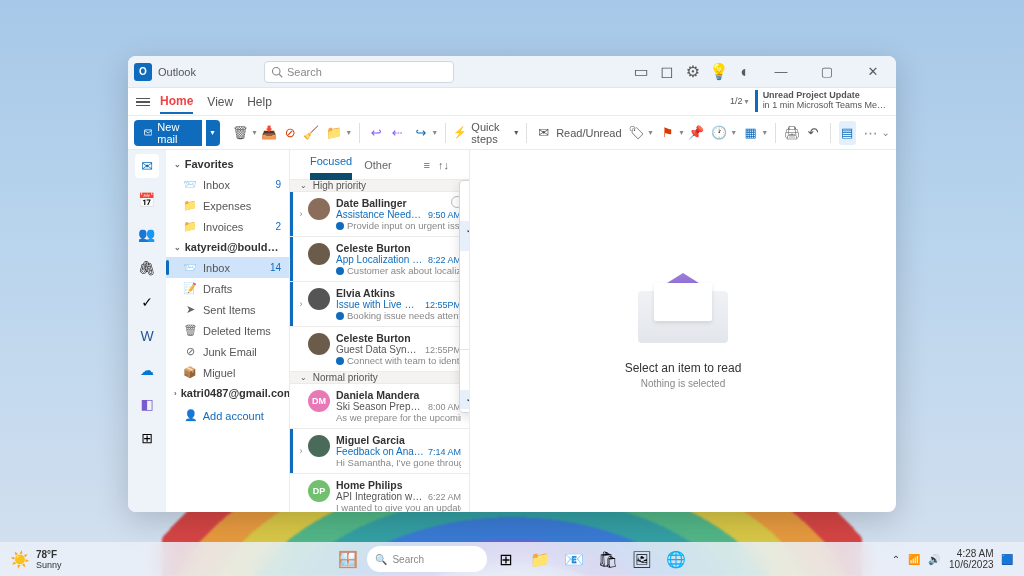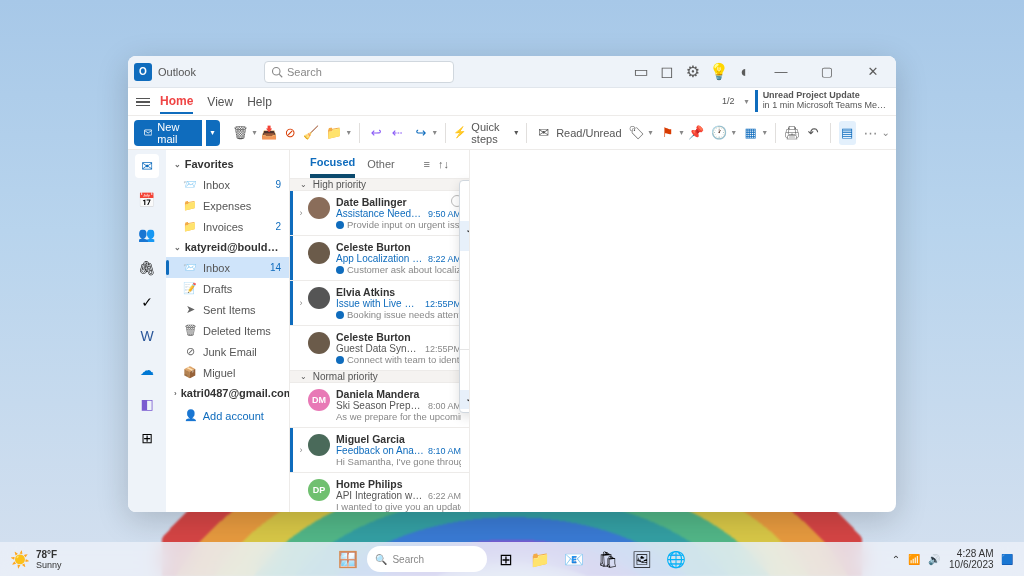--- a/index.html
+++ b/index.html
@@ -15,21 +15,21 @@
 .titlespace{flex:1;}
 .titlebtns{display:flex;gap:12px;align-items:center;}
 .tbtn{width:14px;height:14px;color:#5b5b5b;display:flex;align-items:center;justify-content:center;cursor:pointer;}
 .wbtn{width:34px;height:32px;display:flex;align-items:center;justify-content:center;cursor:pointer;color:#5b5b5b;font-size:13px;}
 .ribbonrow{height:28px;display:flex;align-items:center;padding:0 8px;border-bottom:1px solid #edebe9;position:relative;}
 .hamb{width:14px;height:12px;margin-right:10px;cursor:pointer;}
 .hamb div{height:1.5px;background:#555;margin:2px 0;}
 .rtab{font-size:12px;color:#555;margin-right:14px;cursor:pointer;padding:4px 0;}
 .rtab.active{color:#ef4444;font-weight:600;border-bottom:2px solid #0f6cbd;}
 .minievent{position:absolute;right:10px;top:2px;display:flex;align-items:center;font-size:9px;color:#555;}
-.minievent .pg{margin-right:10px;text-align:center;}
+.minievent .pg{margin-right:2px;text-align:center;}
 .minievent .bar{width:3px;height:22px;background:#0f6cbd;margin-right:5px;}
 .minievent .txt{line-height:1.1;}
 .minievent .txt div:first-child{font-weight:600;}
 .toolbar{height:34px;display:flex;align-items:center;padding:0 6px;border-bottom:1px solid #edebe9;gap:4px;}
 .newmail{height:26px;background:#0f6cbd;color:#fff;border-radius:4px 0 0 4px;display:flex;align-items:center;padding:0 10px;font-size:11px;cursor:pointer;gap:5px;}
 .newmaildrop{width:18px;height:26px;background:#0f6cbd;border-radius:0 4px 4px 0;display:flex;align-items:center;justify-content:center;color:#fff;cursor:pointer;margin-right:6px;}
 .sep{width:1px;height:20px;background:#e1dfdd;margin:0 4px;}
 .ticon{width:22px;height:24px;display:flex;align-items:center;justify-content:center;cursor:pointer;color:#555;border-radius:3px;font-size:13px;}
 .ticon.red{color:#d83b01;}
 .ticon.blue{color:#0f6cbd;}
@@ -48,21 +48,21 @@
 .navh .chev{font-size:8px;margin-right:4px;color:#666;}
 .navitem{display:flex;align-items:center;padding:4px 8px 4px 18px;color:#555;cursor:pointer;position:relative;}
 .navitem.sel{background:#cfe4fa;}
 .navitem.sel::before{content:'';position:absolute;left:0;top:3px;bottom:3px;width:3px;background:#0f6cbd;border-radius:2px;}
 .navitem .nicon{width:13px;height:13px;margin-right:6px;color:#666;display:flex;align-items:center;justify-content:center;}
 .navitem .cnt{margin-left:auto;color:#0f6cbd;font-size:10px;}
 .addacct{color:#0f6cbd;padding:6px 8px 6px 18px;cursor:pointer;display:flex;align-items:center;gap:5px;}
 .list{width:180px;border-right:1px solid #edebe9;display:flex;flex-direction:column;overflow:hidden;background:#faf9f8;}
 .listtabs{height:30px;display:flex;align-items:center;padding:0 20px;border-bottom:1px solid #edebe9;background:#fff;}
 .ltab{font-size:11px;color:#666;margin-right:12px;cursor:pointer;padding:6px 0;}
-.ltab.active{color:#0f6cbd;font-weight:700;border-bottom:4px solid #0c4a6e;}
+.ltab.active{color:#0f6cbd;font-weight:400;border-bottom:8px solid #0c4a6e;}
 .ltabicons{margin-left:auto;display:flex;gap:8px;color:#666;font-size:11px;}
 .lsection{height:24px;background:#f5f3f1;display:flex;align-items:center;padding:0 10px;font-size:10px;color:#555;border-bottom:1px solid #edebe9;}
 .lsection .chev{font-size:8px;margin-right:6px;}
 .email{padding:5px 8px 5px 6px;border-bottom:1px solid #edebe9;cursor:pointer;position:relative;display:flex;background:#fff;}
 .email.unread::before{content:'';position:absolute;left:0;top:0;bottom:0;width:3px;background:#0f6cbd;}
 .echev{width:10px;display:flex;align-items:center;justify-content:center;font-size:9px;color:#888;}
 .eavatar{width:22px;height:22px;border-radius:50%;background:#888;margin:1px 6px 0 2px;flex-shrink:0;display:flex;align-items:center;justify-content:center;color:#fff;font-size:9px;font-weight:600;}
 .ebody{flex:1;min-width:0;}
 .esender{font-size:10.5px;font-weight:600;color:#333;white-space:nowrap;overflow:hidden;text-overflow:ellipsis;}
 .erow2{display:flex;align-items:center;}
@@ -368,21 +368,21 @@
               <div class="epreview">As we prepare for the upcoming ski se…</div>
             </div>
           </div>
           <div class="email unread">
             <div class="echev">›</div>
             <div class="eavatar" style="background:#4a6a5a"></div>
             <div class="ebody">
               <div class="esender">Miguel Garcia</div>
               <div class="erow2">
                 <div class="esubject">Feedback on Analytics Dash…</div>
-                <div class="etime">8:10 AM</div>
+                <div class="etime">7:14 AM</div>
               </div>
               <div class="epreview">Hi Samantha, I've gone through the ini…</div>
             </div>
           </div>
           <div class="email">
             <div class="echev"></div>
             <div class="eavatar" style="background:#70c070">DP</div>
             <div class="ebody">
               <div class="esender">Home Philips</div>
               <div class="erow2">
@@ -407,20 +407,29 @@
           </div>
         <div class="ddsep"></div>
         <div class="ddlabel">Sort by</div>
         <div id="dd2">
             <div class="dditem">Oldest on top</div>
             <div class="dditem sel"><span class="chk">✓</span>Newest on top</div>
           </div>
       </div>
     </div>
 
+    <div class="reading">
+      <div class="envelope">
+        <div class="envflap"></div>
+        <div class="envback"></div>
+        <div class="envletter"></div>
+      </div>
+      <div class="rtitle">Select an item to read</div>
+      <div class="rsub">Nothing is selected</div>
+    </div>
   </div>
 </div>
 
 <div class="taskbar">
   <div class="weather">
     <span class="wicon">☀️</span>
     <div>
       <div style="font-weight:600;">78°F</div>
       <div style="font-size:9px;">Sunny</div>
     </div>

